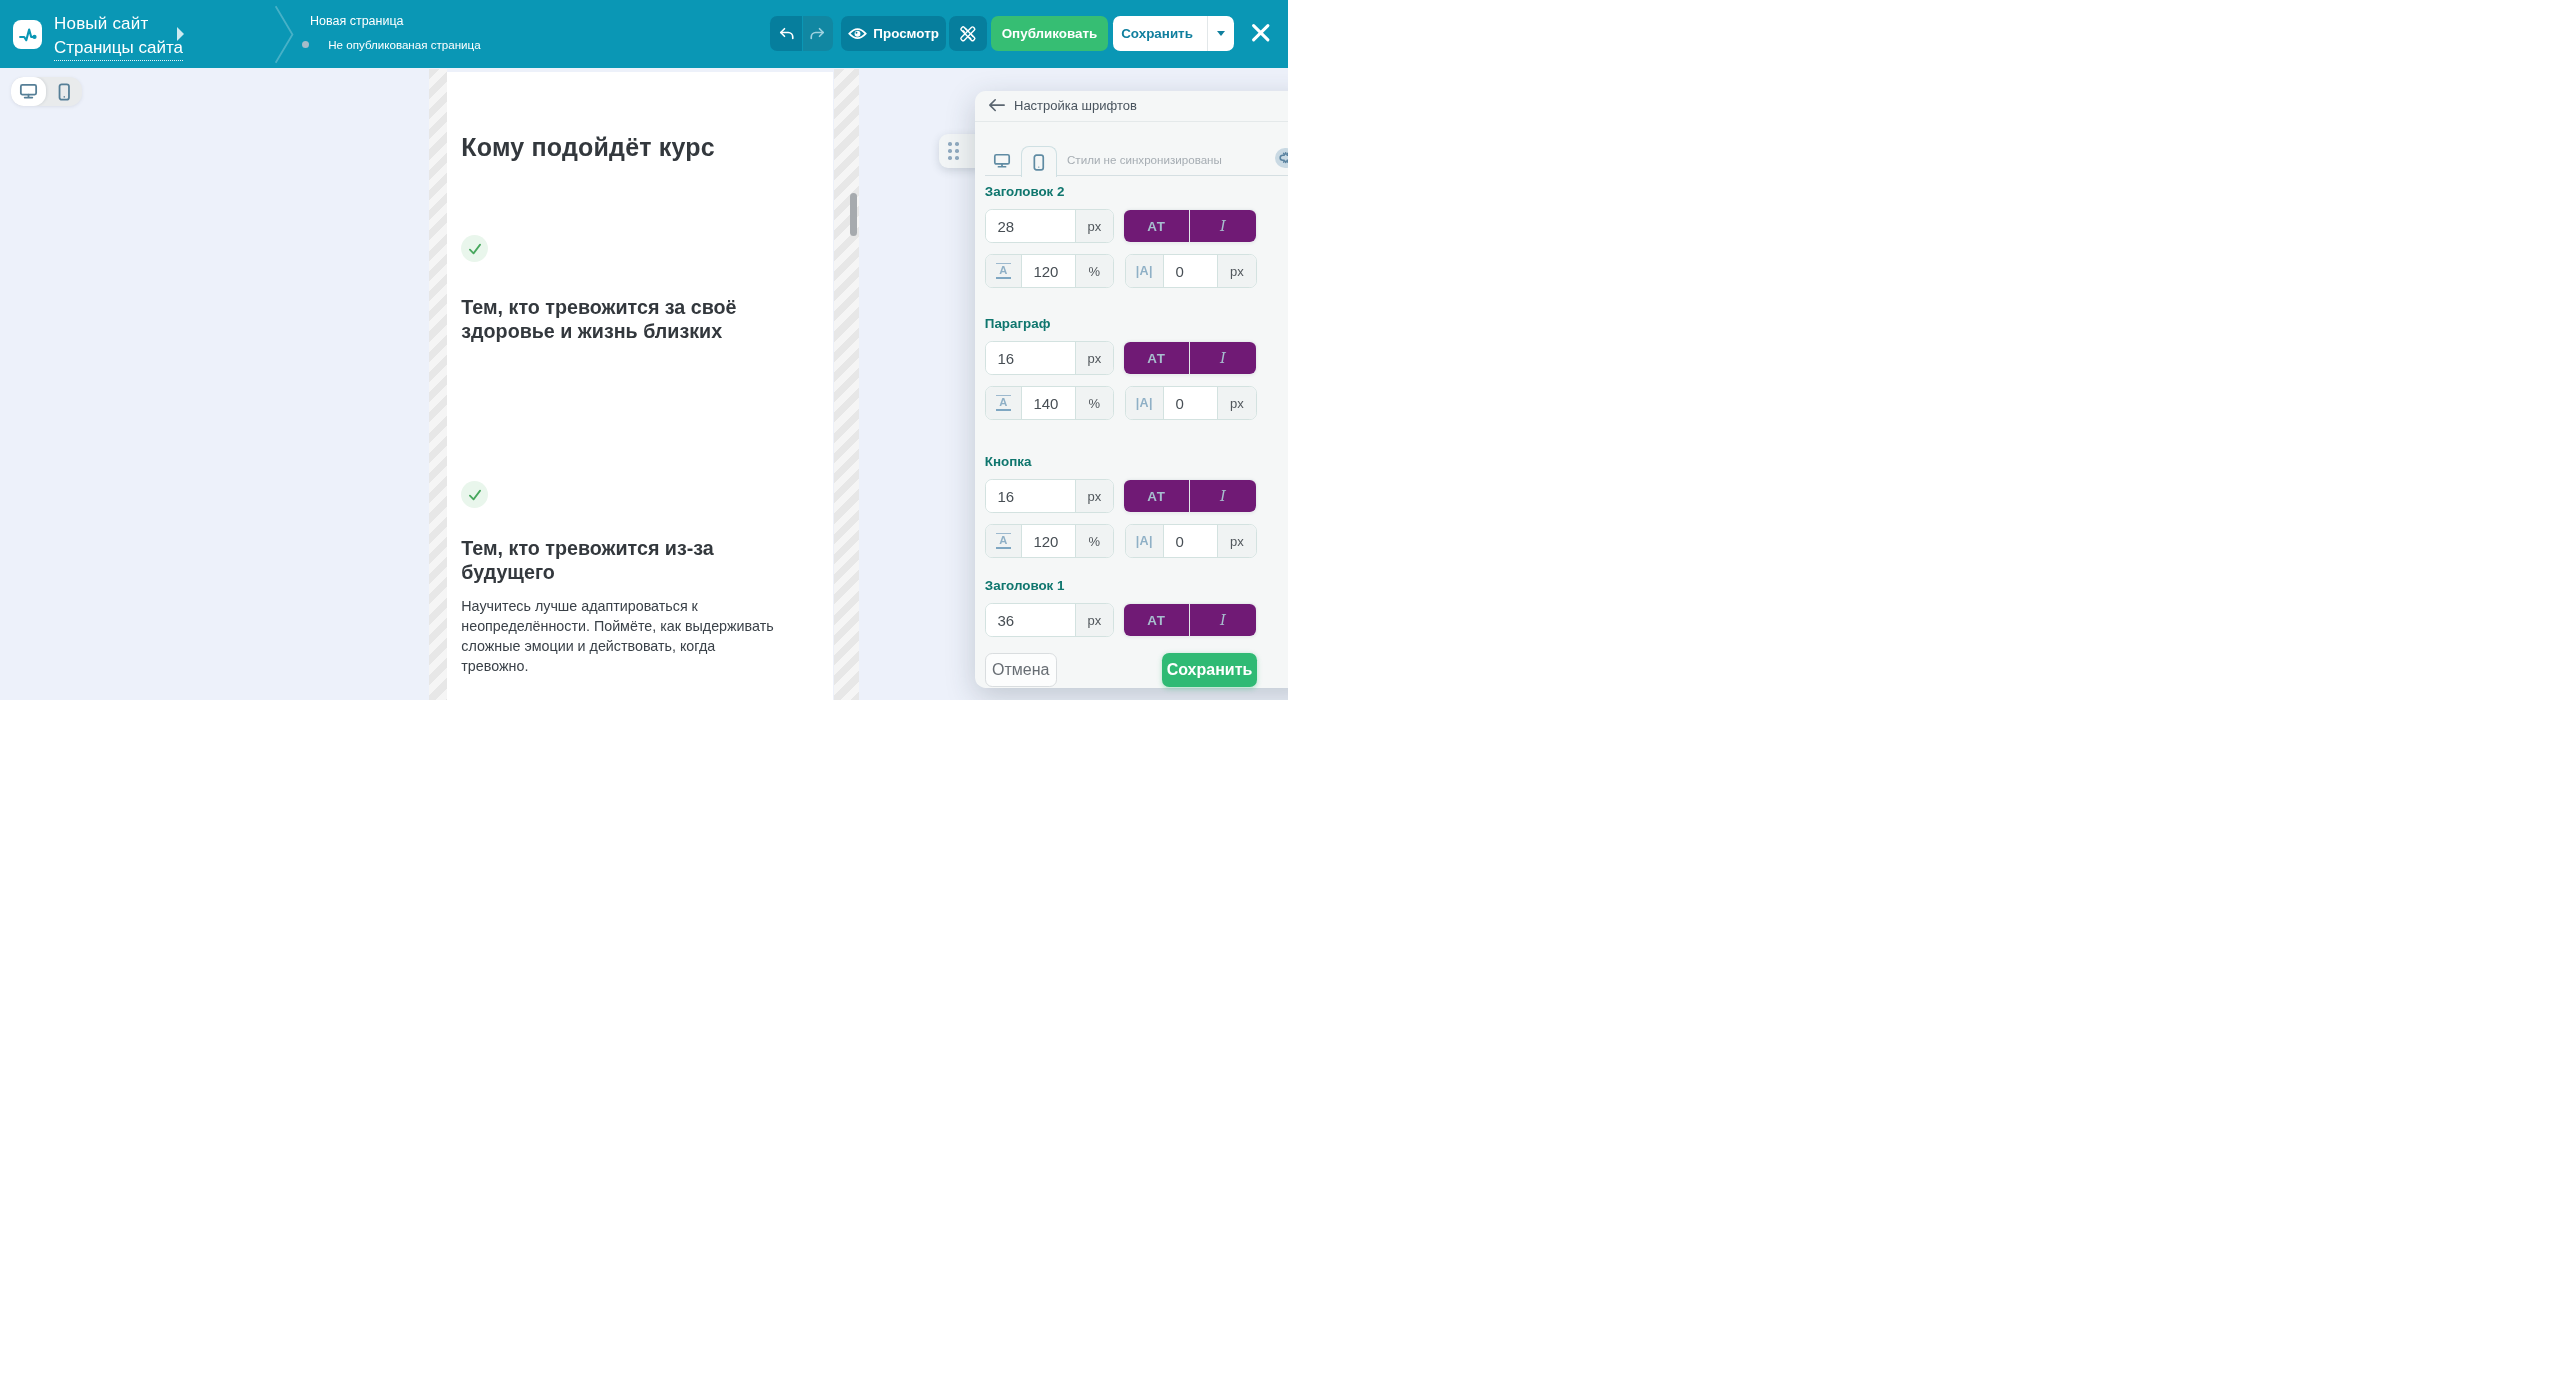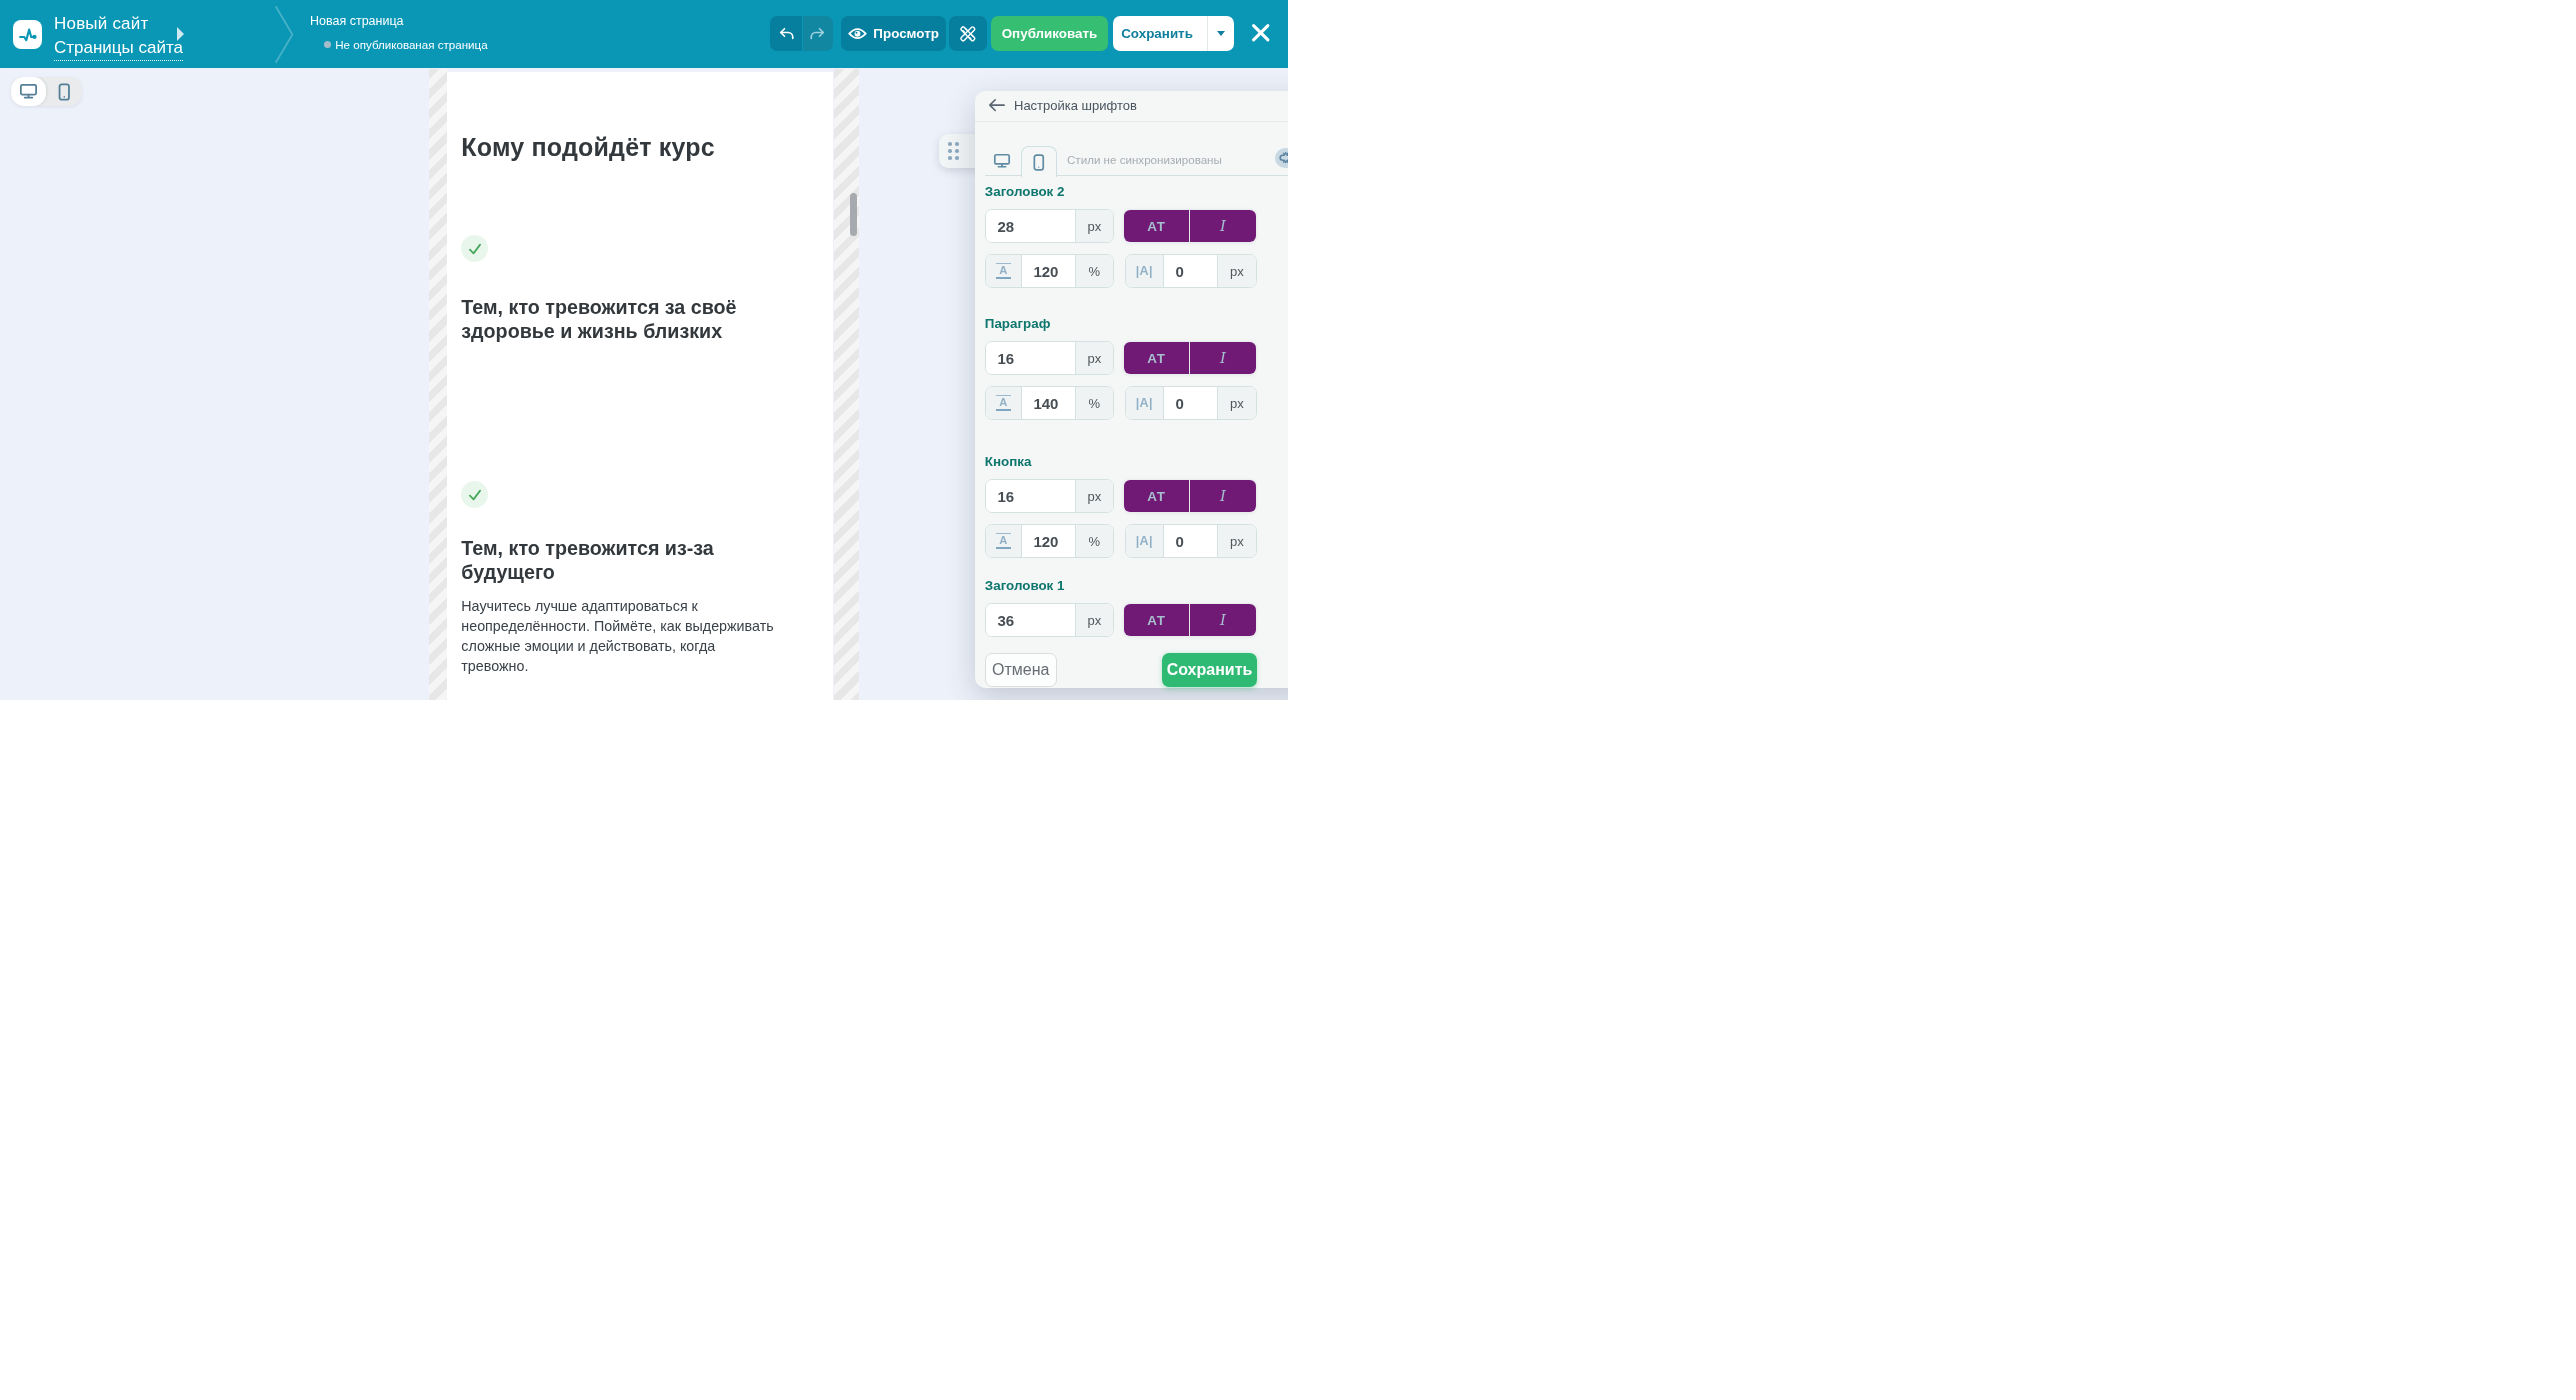--- a/index.html
+++ b/index.html
@@ -8,21 +8,21 @@
   #app { position:relative; width:1288px; height:700px; background:#EDF1FA; }
 
   
   #topbar { position:absolute; left:0; top:0; width:1288px; height:68px; background:#0A97B5; z-index:30; }
   .logo { position:absolute; left:12.5px; top:19.7px; width:29px; height:29px; background:#fff; border-radius:8px; display:flex; align-items:center; justify-content:center; }
   .site-title { position:absolute; left:54px; top:14.3px; font-size:17px; font-weight:400; color:#fff; letter-spacing:0.2px; }
   .site-nav { position:absolute; left:54px; top:38px; font-size:17px; color:#fff; border-bottom:0.9px dotted rgba(255,255,255,.9); padding-bottom:1.8px; cursor:pointer; }
   .tri-sep { position:absolute; left:177px; top:27px; width:0; height:0; border-left:7.2px solid rgba(255,255,255,.8); border-top:7.2px solid transparent; border-bottom:7.2px solid transparent; }
   .big-chevron { position:absolute; left:273px; top:3.6px; }
   .page-title { position:absolute; left:310px; top:14.3px; font-size:12.5px; font-weight:500; color:#fff; }
-  .status-row { position:absolute; left:324px; top:38px; display:flex; align-items:center; gap:4px; }
+  .status-row { position:absolute; left:302px; top:38px; display:flex; align-items:center; gap:19px; }
   .status-dot { width:7.2px; height:7.2px; border-radius:50%; background:#A5BCC9; }
   .status-text { font-size:11.6px; color:#fff; }
 
   .hbtn { position:absolute; top:16px; height:35px; border:none; cursor:pointer; display:flex; align-items:center; justify-content:center; gap:6.3px; font-family:"Liberation Sans",sans-serif; }
   .teal { background:#067E9D; color:#fff; }
   #btn-undo { left:770px; width:32px; border-radius:7.2px 0 0 7.2px; }
   #btn-redo { left:803px; width:30px; border-radius:0 7.2px 7.2px 0; background:#1187A2; }
   #btn-preview { left:841px; width:105px; border-radius:7.2px; font-size:13.4px; font-weight:600; }
   #btn-magic { left:949px; width:38px; border-radius:7.2px; }
   #btn-publish { left:991px; width:117px; border-radius:7.2px; background:#36BE73; color:#fff; font-size:13.4px; font-weight:600; }
@@ -79,21 +79,21 @@
   .sect { position:absolute; left:9.8px; width:272px; }
   .sect-label { font-size:13.4px; font-weight:700; color:#0f766e; }
   .row { position:absolute; left:0; width:272px; height:34px; }
   .ig { position:absolute; top:0; height:34px; display:flex; border:0.9px solid #D3E2E0; border-radius:7.2px; overflow:hidden; background:#fff; }
   .ig-size { left:0; width:129px; }
   .ig-style { left:138px; width:134px; border-color:#E9EDEE; box-shadow:0 0.9px 2.7px rgba(70,90,100,.07); }
   .ig-lh { left:0; width:129px; }
   .ig-ls { left:140px; width:132px; }
   .seg { display:flex; align-items:center; justify-content:center; }
   .seg-val { flex:1; background:#fff; }
-  .seg-val input { width:100%; height:100%; border:none; outline:none; background:transparent; font-family:"Liberation Sans",sans-serif; font-size:15px; color:#474E54; padding-left:11.6px;font-weight:bold; }
+  .seg-val input { width:100%; height:100%; border:none; outline:none; background:transparent; font-family:"Liberation Sans",sans-serif; font-size:15px; color:#474E54; padding-left:11.6px; }
   .seg-unit { width:38px; background:#F0F3F3; border-left:0.9px solid #D3E2E0; font-size:13px; color:#51575C; }
   .seg-icon { width:36px; background:#F0F3F3; border-right:0.9px solid #D3E2E0; }
   .style-half { flex:1; display:flex; align-items:center; justify-content:center; cursor:pointer; background:#701a75; }
   .style-half + .style-half { border-left:0.9px solid #E3E8E9; }
   .glyph-case { font-size:13.4px; font-weight:600; color:#A7BECE; letter-spacing:0.9px; }
   .glyph-italic { font-family:"DejaVu Serif",serif; font-style:italic; font-size:15px; color:#A7BECE; }
   .lh-icon { width:15px; text-align:center; border-top:1.8px solid #9DB9CE; border-bottom:2.2px solid #7FA7C2; font-size:11.2px; font-weight:700; color:#8FB0C6; line-height:1.15; }
   .ls-icon { font-size:12.5px; font-weight:700; color:#8FB0C6; letter-spacing:0.4px; }
 
   .panel-footer-btn { position:absolute; height:34px; border-radius:7.2px; font-family:"Liberation Sans",sans-serif; font-size:16px; cursor:pointer; }

